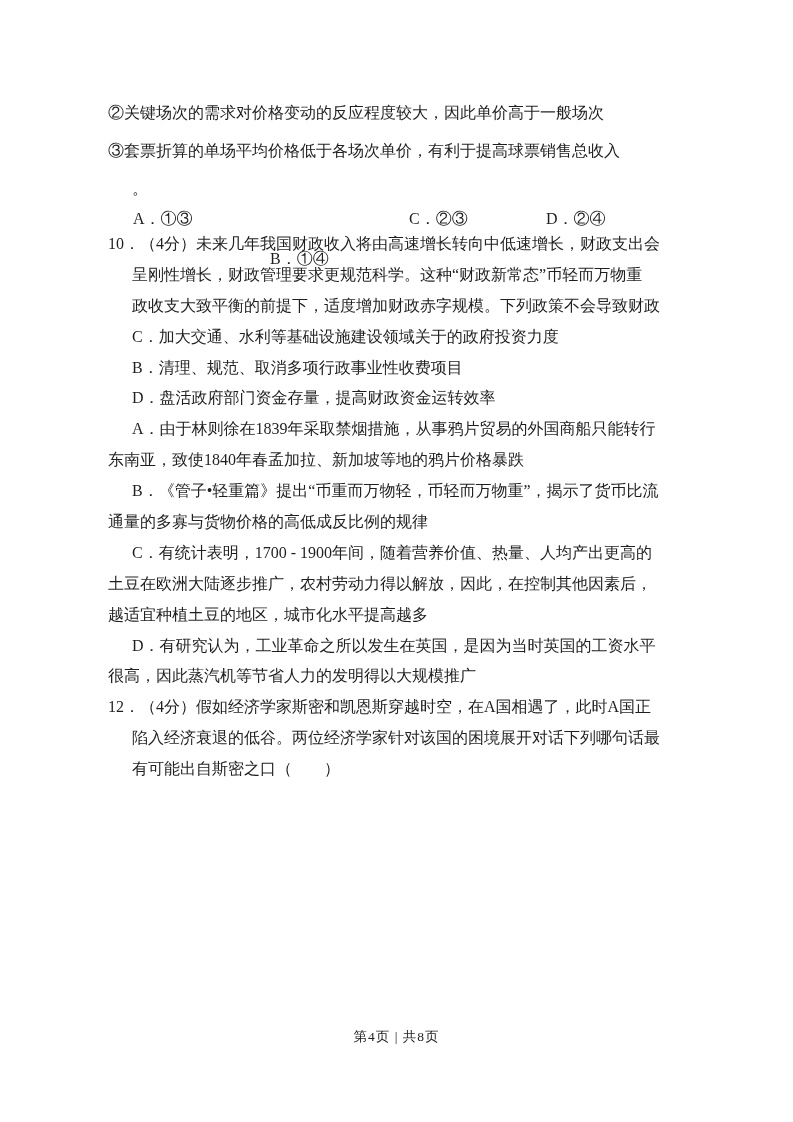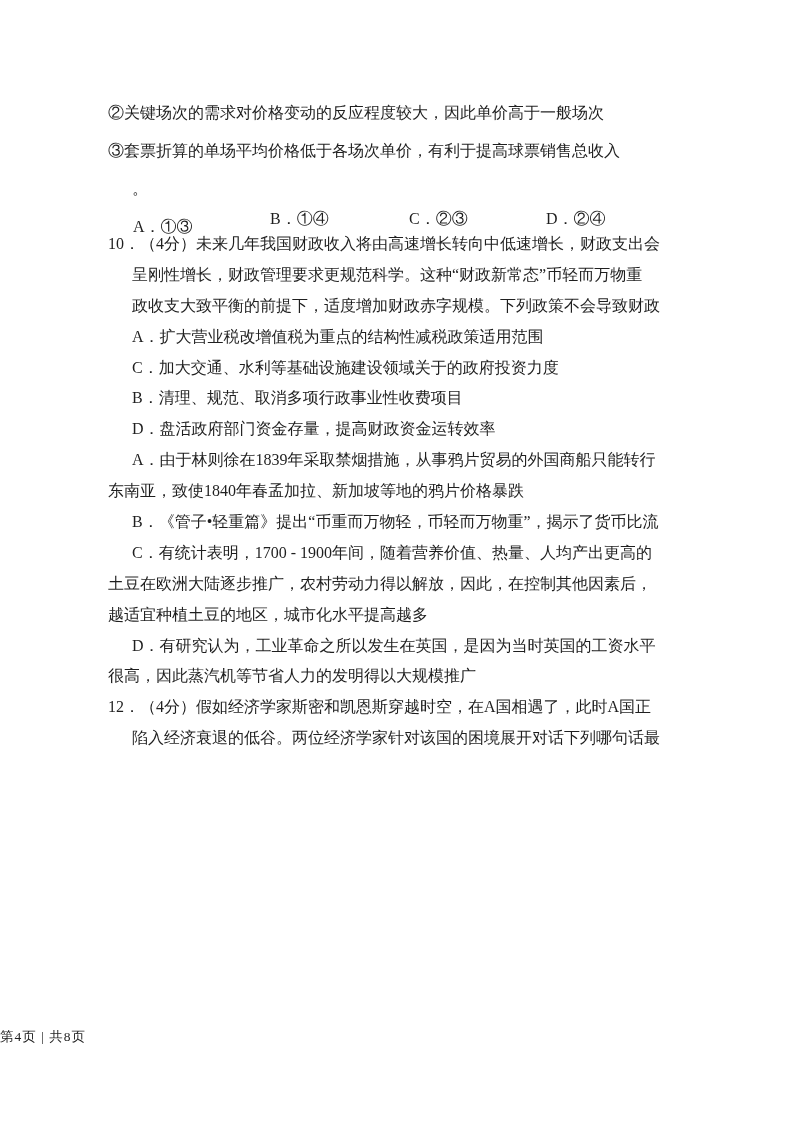--- a/index.html
+++ b/index.html
@@ -23,29 +23,29 @@
     line-height:30.9px;
     white-space:nowrap;
   }
   .line:nth-child(1),
   .line:nth-child(2),
   .line:nth-child(3){height:38px;line-height:38px;}
   .line:nth-child(4){height:21px;line-height:21px;}
   .ind{padding-left:24px;}
   .choice-row{position:relative;padding-left:0;}
   .choice{position:absolute;top:0;}
-  .choice.c0{left:25px;margin-top:8px;}
-  .choice.c1{left:162px;}
+  .choice.c0{left:25px;}
+  .choice.c1{left:162px;margin-top:40px;}
   .choice.c2{left:301px;}
   .choice.c3{left:438px;}
   .footer{
     position:absolute;
     left:0;right:0;
     top:1028px;
-    text-align:left;
+    text-align:center;
     font-size:13.5px;
     color:#1f1f1f;
     letter-spacing:1px;
   }
 </style>
 </head>
 <body>
 
 <div class="page">
   <div class="doc">
@@ -54,29 +54,30 @@
       <div class="line ind">。</div>
       <div class="line choice-row">
         <span class="choice c0">A．①③</span>
         <span class="choice c1">B．①④</span>
         <span class="choice c2">C．②③</span>
         <span class="choice c3">D．②④</span>
       </div>
       <div class="line">10．（4分）未来几年我国财政收入将由高速增长转向中低速增长，财政支出会</div>
       <div class="line ind">呈刚性增长，财政管理要求更规范科学。这种“财政新常态”币轻而万物重</div>
       <div class="line ind">政收支大致平衡的前提下，适度增加财政赤字规模。下列政策不会导致财政</div>
-      <div class="line ind">A．扩大营业税改增值税为重点的结构性减税政策适用范围</div>
       <div class="line ind">C．加大交通、水利等基础设施建设领域关于的政府投资力度</div>
       <div class="line ind">B．清理、规范、取消多项行政事业性收费项目</div>
       <div class="line ind">D．盘活政府部门资金存量，提高财政资金运转效率</div>
       <div class="line ind">A．由于林则徐在1839年采取禁烟措施，从事鸦片贸易的外国商船只能转行</div>
       <div class="line">东南亚，致使1840年春孟加拉、新加坡等地的鸦片价格暴跌</div>
       <div class="line ind">B．《管子•轻重篇》提出“币重而万物轻，币轻而万物重”，揭示了货币比流</div>
+      <div class="line">通量的多寡与货物价格的高低成反比例的规律</div>
       <div class="line ind">C．有统计表明，1700 - 1900年间，随着营养价值、热量、人均产出更高的</div>
       <div class="line">土豆在欧洲大陆逐步推广，农村劳动力得以解放，因此，在控制其他因素后，</div>
       <div class="line">越适宜种植土豆的地区，城市化水平提高越多</div>
       <div class="line ind">D．有研究认为，工业革命之所以发生在英国，是因为当时英国的工资水平</div>
       <div class="line">很高，因此蒸汽机等节省人力的发明得以大规模推广</div>
       <div class="line">12．（4分）假如经济学家斯密和凯恩斯穿越时空，在A国相遇了，此时A国正</div>
       <div class="line ind">陷入经济衰退的低谷。两位经济学家针对该国的困境展开对话下列哪句话最</div>
+      <div class="line ind">有可能出自斯密之口（　　）</div>
     </div>
   <div class="footer">第4页 | 共8页</div>
 </div>
 
 </body></html>

